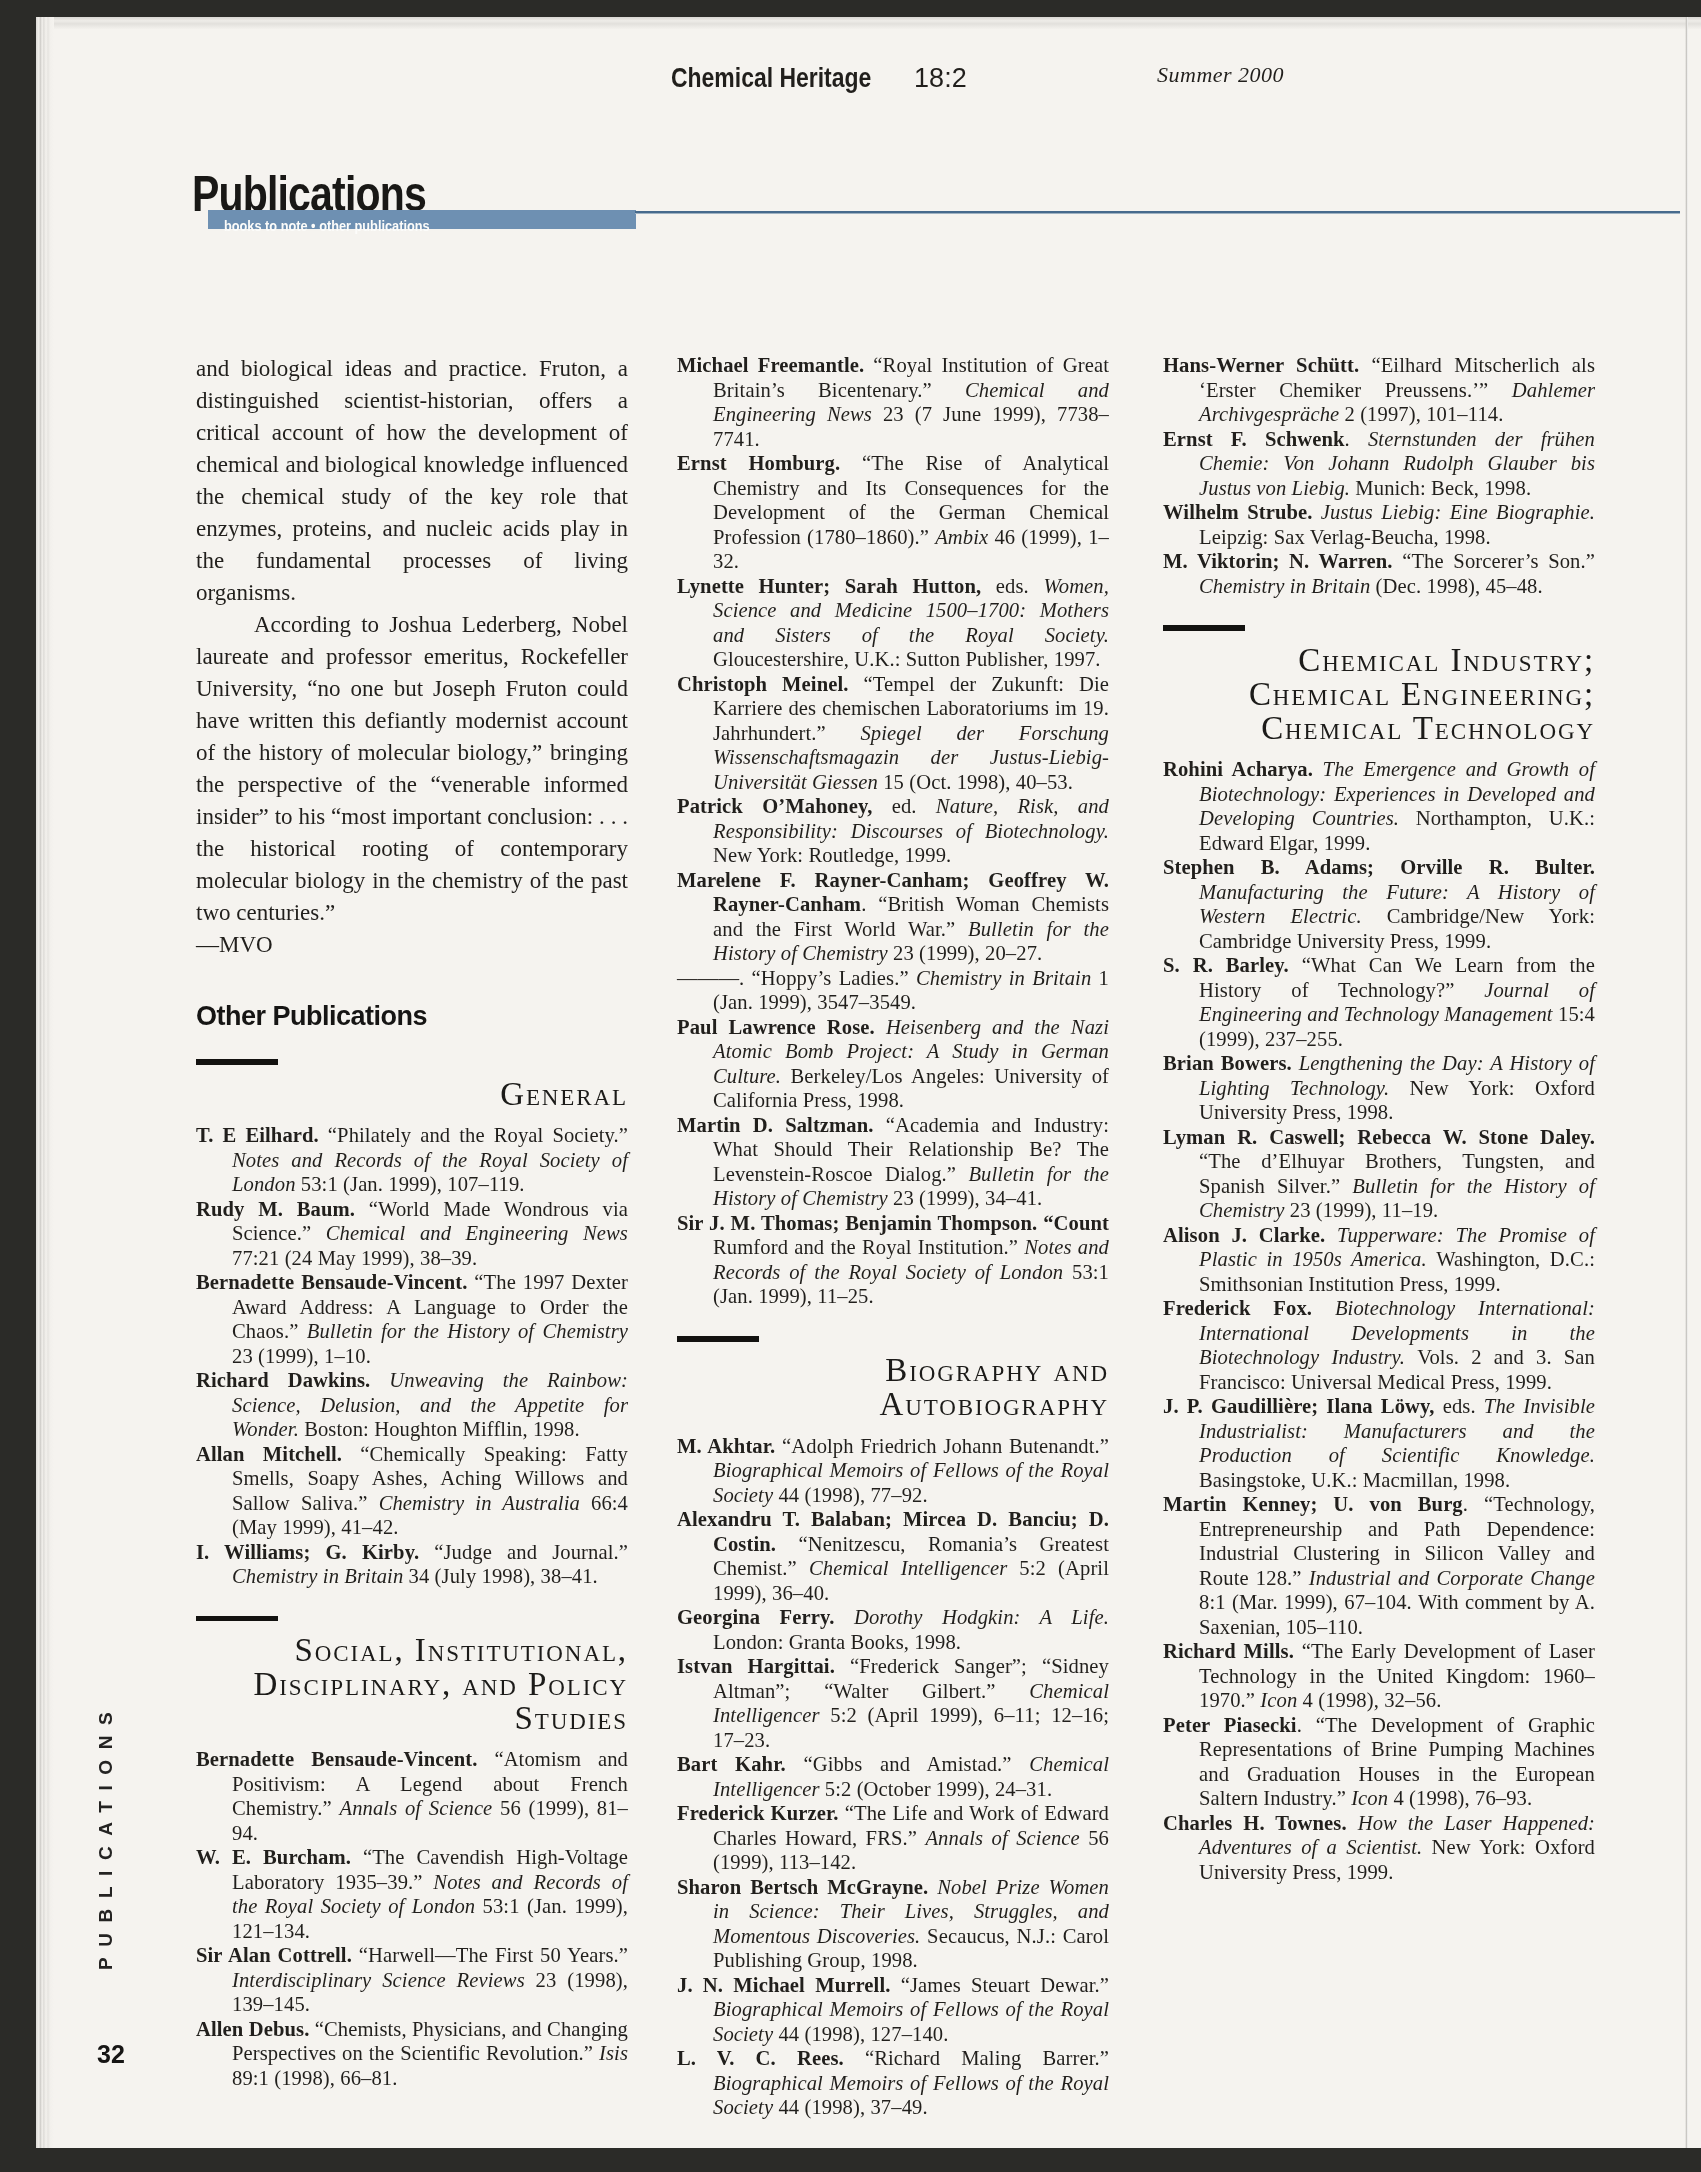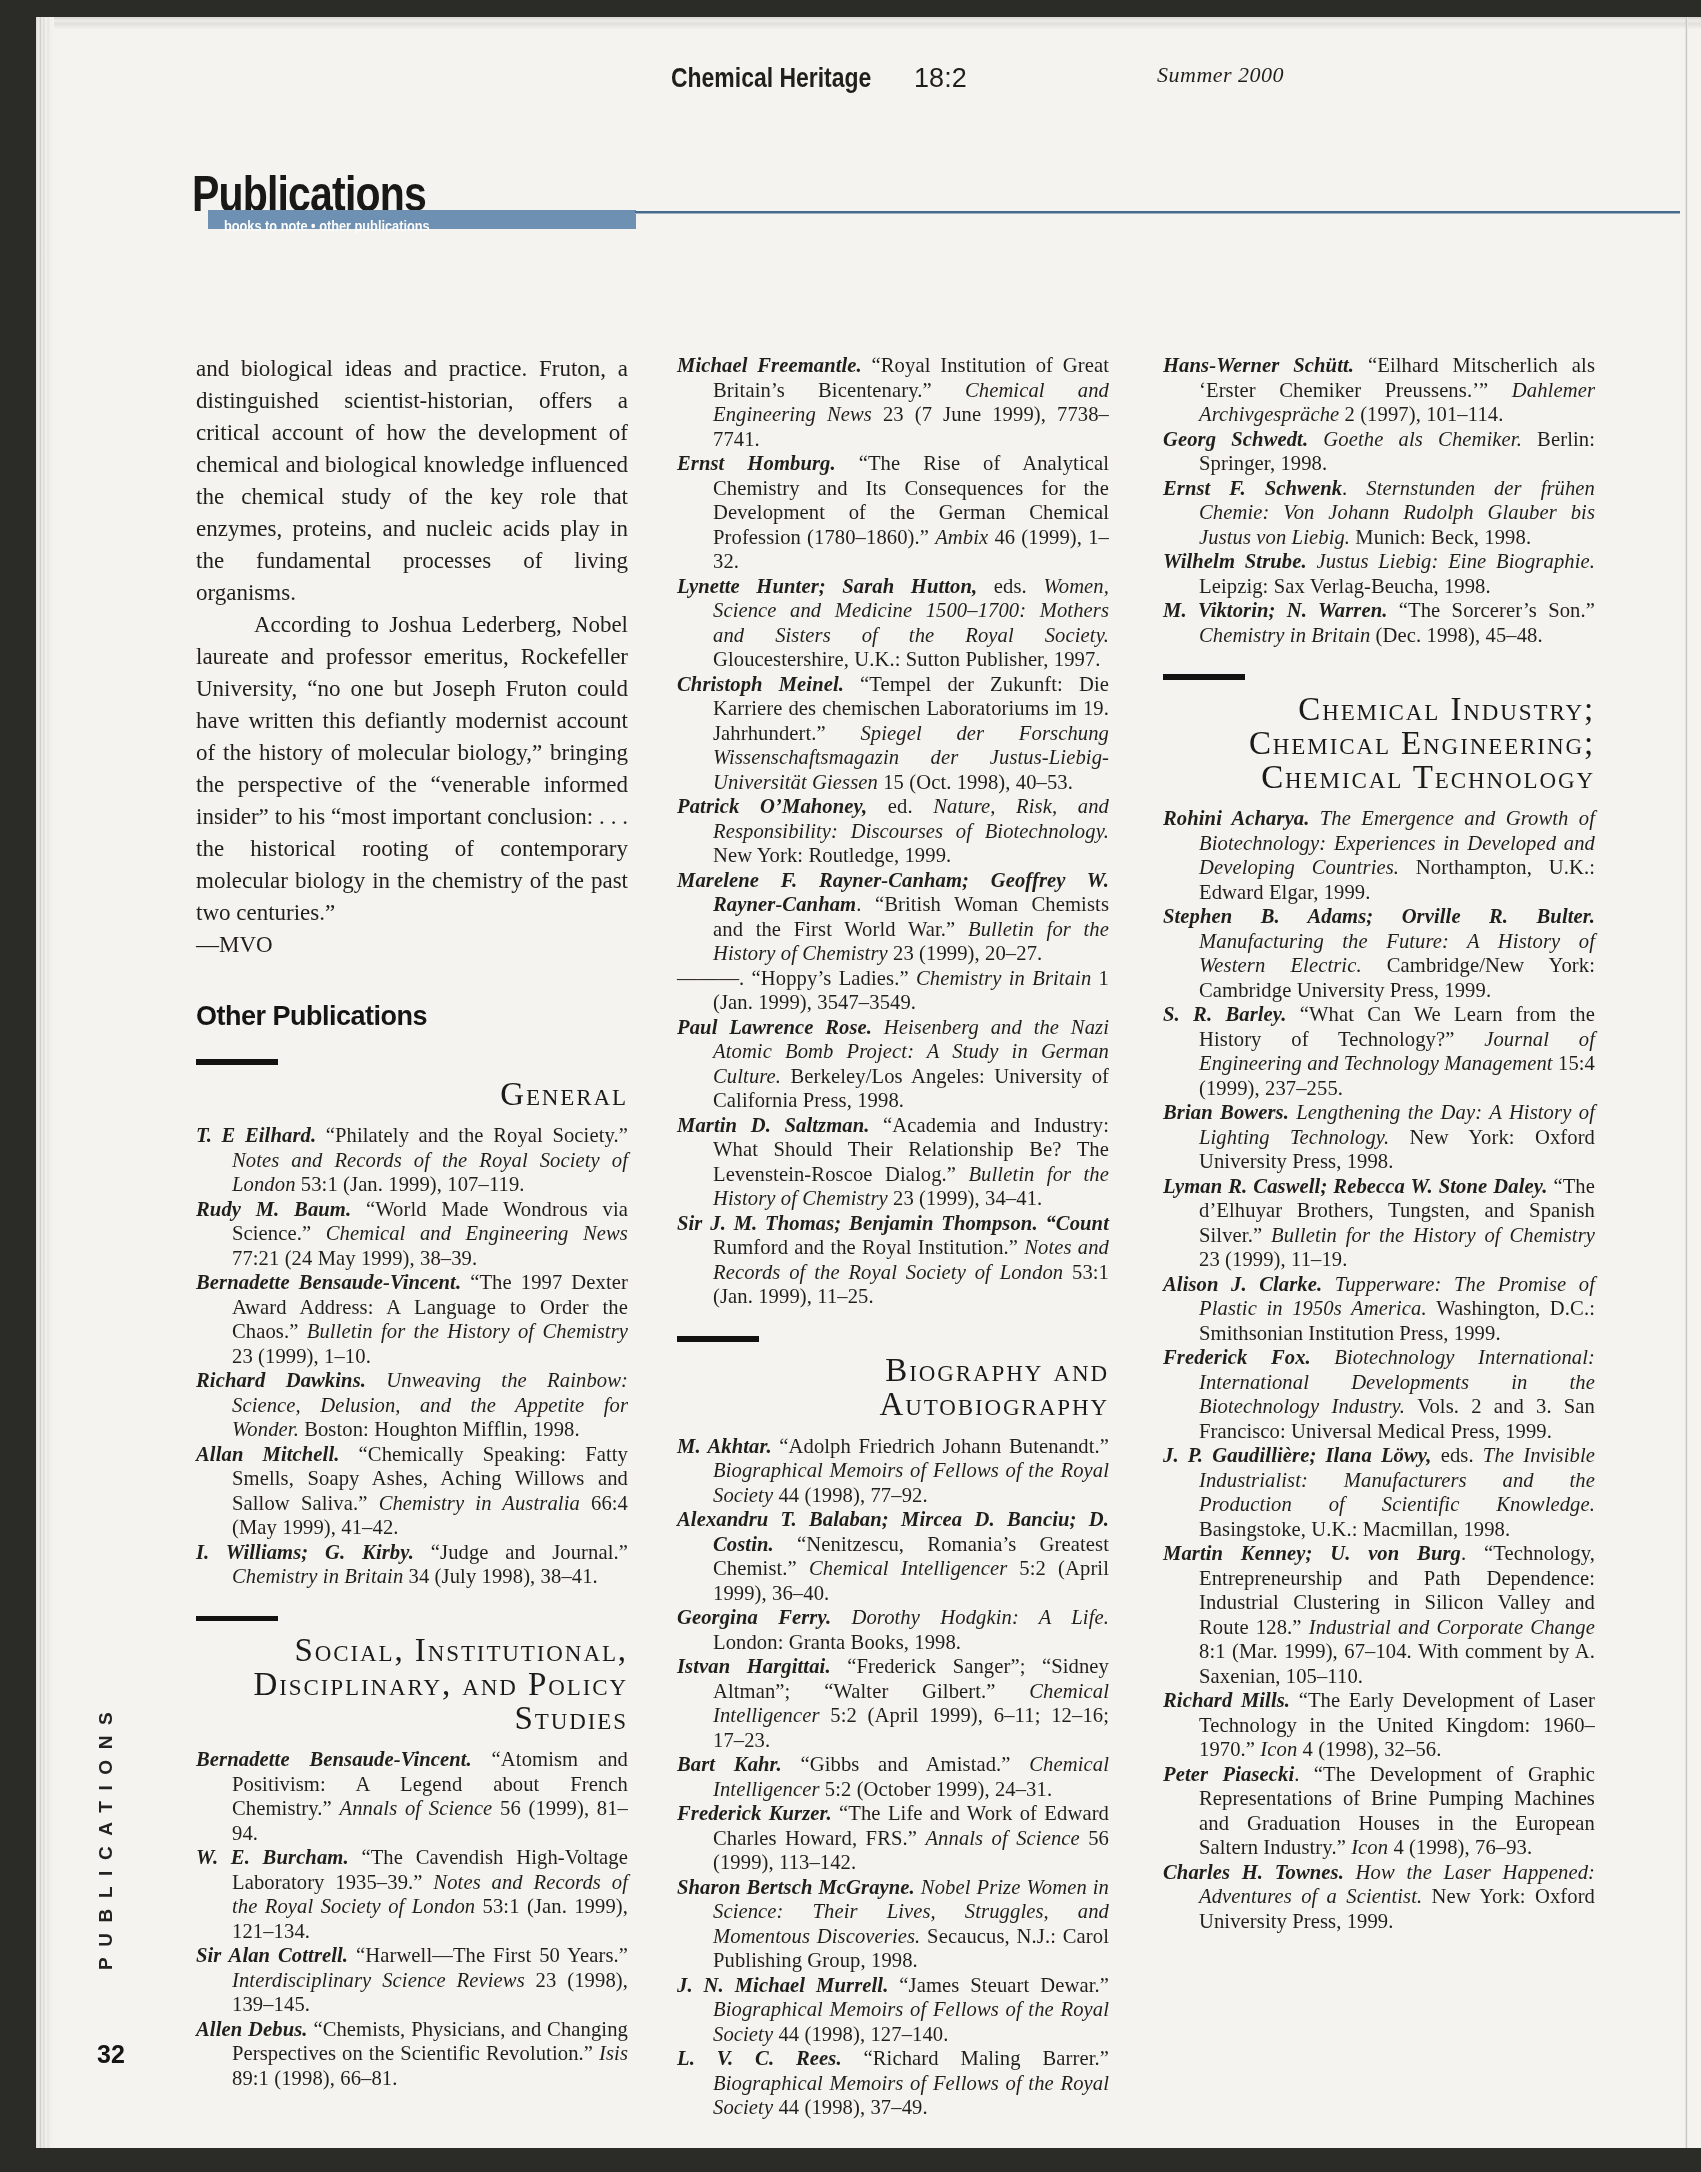--- a/index.html
+++ b/index.html
@@ -79,21 +79,21 @@
     font-variant:small-caps;font-weight:normal;
     font-size:33px;line-height:34px;letter-spacing:1.9px;color:#1c1b19;
     margin-bottom:12.5px;
     text-align:right;
   }
   .entry{
     font-size:20.6px;line-height:24.5px;text-align:justify;
     padding-left:36px;text-indent:-36px;
     letter-spacing:0.1px;
   }
-  .seg-b{font-weight:bold;font-style:italic;}
+  .seg-b{font-weight:bold;}
   .seg-i{font-style:italic;}
 
   
   .vertical-label{
     position:absolute;left:59px;top:1675px;height:278px;
     writing-mode:vertical-rl;transform:rotate(180deg);
     font-family:"Liberation Sans","DejaVu Sans",sans-serif;
     font-weight:bold;font-size:19px;letter-spacing:10.6px;color:#242322;
   }
   .page-number{
@@ -169,21 +169,20 @@
           <p class="entry"><span class="seg-b">Bart Kahr. </span><span class="seg-r">“Gibbs and Amistad.” </span><span class="seg-i">Chemical Intelligencer </span><span class="seg-r">5:2 (October 1999), 24–31.</span></p>
           <p class="entry"><span class="seg-b">Frederick Kurzer. </span><span class="seg-r">“The Life and Work of Edward Charles Howard, FRS.” </span><span class="seg-i">Annals of Science </span><span class="seg-r">56 (1999), 113–142.</span></p>
           <p class="entry"><span class="seg-b">Sharon Bertsch McGrayne. </span><span class="seg-i">Nobel Prize Women in Science: Their Lives, Struggles, and Momentous Discoveries. </span><span class="seg-r">Secaucus, N.J.: Carol Publishing Group, 1998.</span></p>
           <p class="entry"><span class="seg-b">J. N. Michael Murrell. </span><span class="seg-r">“James Steuart Dewar.” </span><span class="seg-i">Biographical Memoirs of Fellows of the Royal Society </span><span class="seg-r">44 (1998), 127–140.</span></p>
           <p class="entry"><span class="seg-b">L. V. C. Rees. </span><span class="seg-r">“Richard Maling Barrer.” </span><span class="seg-i">Biographical Memoirs of Fellows of the Royal Society </span><span class="seg-r">44 (1998), 37–49.</span></p>
         </div>
       </div>
     <div class="col" data-column="2">
         <div class="section continued">
           <p class="entry"><span class="seg-b">Hans-Werner Schütt. </span><span class="seg-r">“Eilhard Mitscherlich als ‘Erster Chemiker Preussens.’” </span><span class="seg-i">Dahlemer Archivgespräche </span><span class="seg-r">2 (1997), 101–114.</span></p>
-          <p class="entry"><span class="seg-b">Georg Schwedt. </span><span class="seg-i">Goethe als Chemiker. </span><span class="seg-r">Berlin: Springer, 1998.</span></p>
           <p class="entry"><span class="seg-b">Ernst F. Schwenk</span><span class="seg-r">. </span><span class="seg-i">Sternstunden der frühen Chemie: Von Johann Rudolph Glauber bis Justus von Liebig. </span><span class="seg-r">Munich: Beck, 1998.</span></p>
           <p class="entry"><span class="seg-b">Wilhelm Strube. </span><span class="seg-i">Justus Liebig: Eine Biographie. </span><span class="seg-r">Leipzig: Sax Verlag-Beucha, 1998.</span></p>
           <p class="entry"><span class="seg-b">M. Viktorin; N. Warren. </span><span class="seg-r">“The Sorcerer’s Son.” </span><span class="seg-i">Chemistry in Britain </span><span class="seg-r">(Dec. 1998), 45–48.</span></p>
         </div>
         <div class="section">
           <div class="section-rule"></div>
           <h3 class="section-heading">Chemical Industry; Chemical Engineering; Chemical Technology</h3>
           <p class="entry"><span class="seg-b">Rohini Acharya. </span><span class="seg-i">The Emergence and Growth of Biotechnology: Experiences in Developed and Developing Countries. </span><span class="seg-r">Northampton, U.K.: Edward Elgar, 1999.</span></p>
           <p class="entry"><span class="seg-b">Stephen B. Adams; Orville R. Bulter. </span><span class="seg-i">Manufacturing the Future: A History of Western Electric. </span><span class="seg-r">Cambridge/New York: Cambridge University Press, 1999.</span></p>
           <p class="entry"><span class="seg-b">S. R. Barley. </span><span class="seg-r">“What Can We Learn from the History of Technology?” </span><span class="seg-i">Journal of Engineering and Technology Management </span><span class="seg-r">15:4 (1999), 237–255.</span></p>

